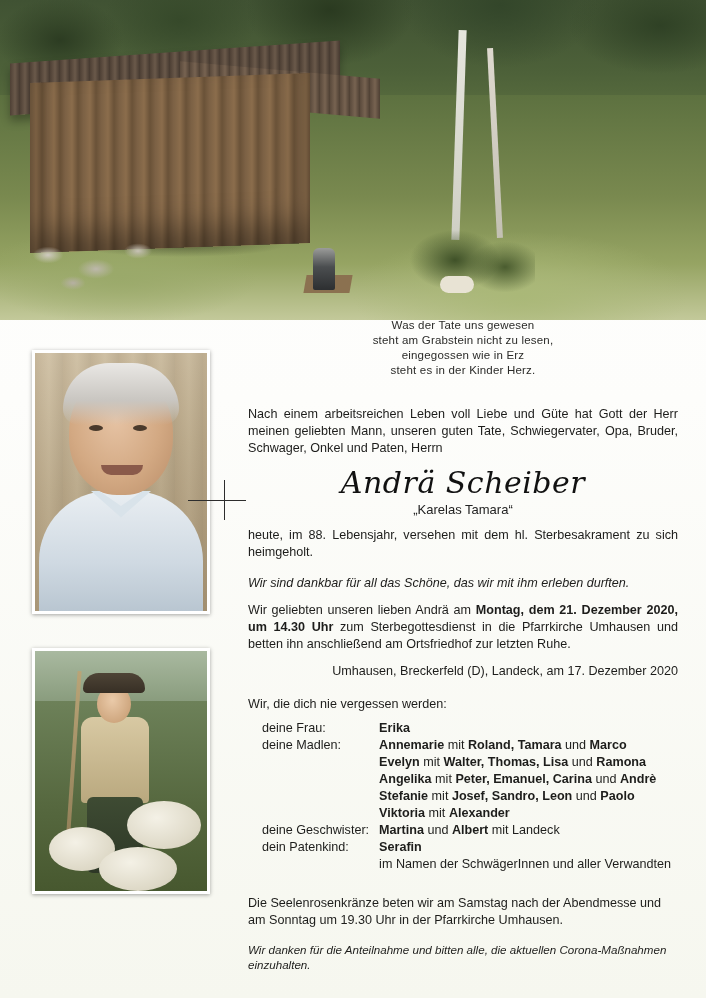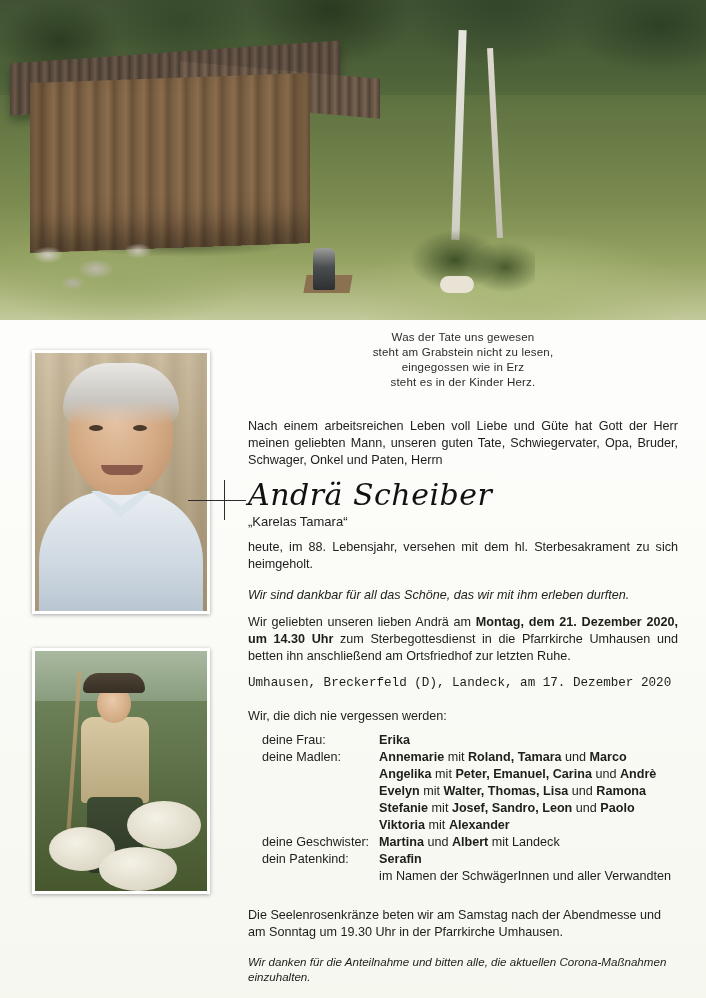--- a/index.html
+++ b/index.html
@@ -241,41 +241,42 @@
     border-radius: 50%;
   }
   .photo-shepherd .sheep1 { left: 92px; top: 150px; width: 74px; height: 48px; }
   .photo-shepherd .sheep2 { left: 14px; top: 176px; width: 66px; height: 44px; }
   .photo-shepherd .sheep3 { left: 64px; top: 196px; width: 78px; height: 44px; }
 
   
   .content {
     position: absolute;
     left: 248px;
-    top: 330px;
+    top: 318px;
     width: 430px;
     color: #1d1d1b;
   }
   .verse {
     text-align: center;
     font-size: 11.5px;
     line-height: 15px;
     color: #2b2b29;
     margin: 0 0 28px 0;
     letter-spacing: 0.2px;
   }
   .verse div { white-space: nowrap; }
 
   .intro {
     font-size: 12.6px;
     line-height: 17px;
     text-align: justify;
     margin: 0 0 8px 0;
   }
   .name-block {
+    text-align: center;
     margin: 6px 0 4px 0;
   }
   .name {
     font-family: "DejaVu Serif", serif;
     font-style: italic;
     font-size: 30px;
     letter-spacing: 0.5px;
     color: #111;
   }
   .nickname {
@@ -286,21 +287,21 @@
   .p {
     font-size: 12.6px;
     line-height: 17px;
     margin: 10px 0 0 0;
     text-align: justify;
   }
   .p.italic {
     font-style: italic;
     margin-top: 14px;
   }
-  .p.plain { text-align: left; font-family: Liberation Mono, monospace; }
+  .p.plain { text-align: right; }
   .bold { font-weight: bold; }
 
   .family {
     margin-top: 16px;
     font-size: 12.6px;
     line-height: 16px;
   }
   .family-head {
     margin-bottom: 8px;
   }
@@ -415,25 +416,25 @@
             <tr>
               <td class="role">deine Frau:</td>
               <td><span class="bold">Erika</span></td>
             </tr>
             <tr>
               <td class="role">deine Madlen:</td>
               <td><span class="bold">Annemarie</span><span> mit </span><span class="bold">Roland, Tamara</span><span> und </span><span class="bold">Marco</span></td>
             </tr>
             <tr>
               <td class="role"></td>
+              <td><span class="bold">Evelyn</span><span> mit </span><span class="bold">Walter, Thomas, Lisa</span><span> und </span><span class="bold">Ramona</span></td>
+            </tr>
+            <tr>
+              <td class="role"></td>
               <td><span class="bold">Angelika</span><span> mit </span><span class="bold">Peter, Emanuel, Carina</span><span> und </span><span class="bold">Andrè</span></td>
-            </tr>
-            <tr>
-              <td class="role"></td>
-              <td><span class="bold">Evelyn</span><span> mit </span><span class="bold">Walter, Thomas, Lisa</span><span> und </span><span class="bold">Ramona</span></td>
             </tr>
             <tr>
               <td class="role"></td>
               <td><span class="bold">Stefanie</span><span> mit </span><span class="bold">Josef, Sandro, Leon</span><span> und </span><span class="bold">Paolo</span></td>
             </tr>
             <tr>
               <td class="role"></td>
               <td><span class="bold">Viktoria</span><span> mit </span><span class="bold">Alexander</span></td>
             </tr>
             <tr>

